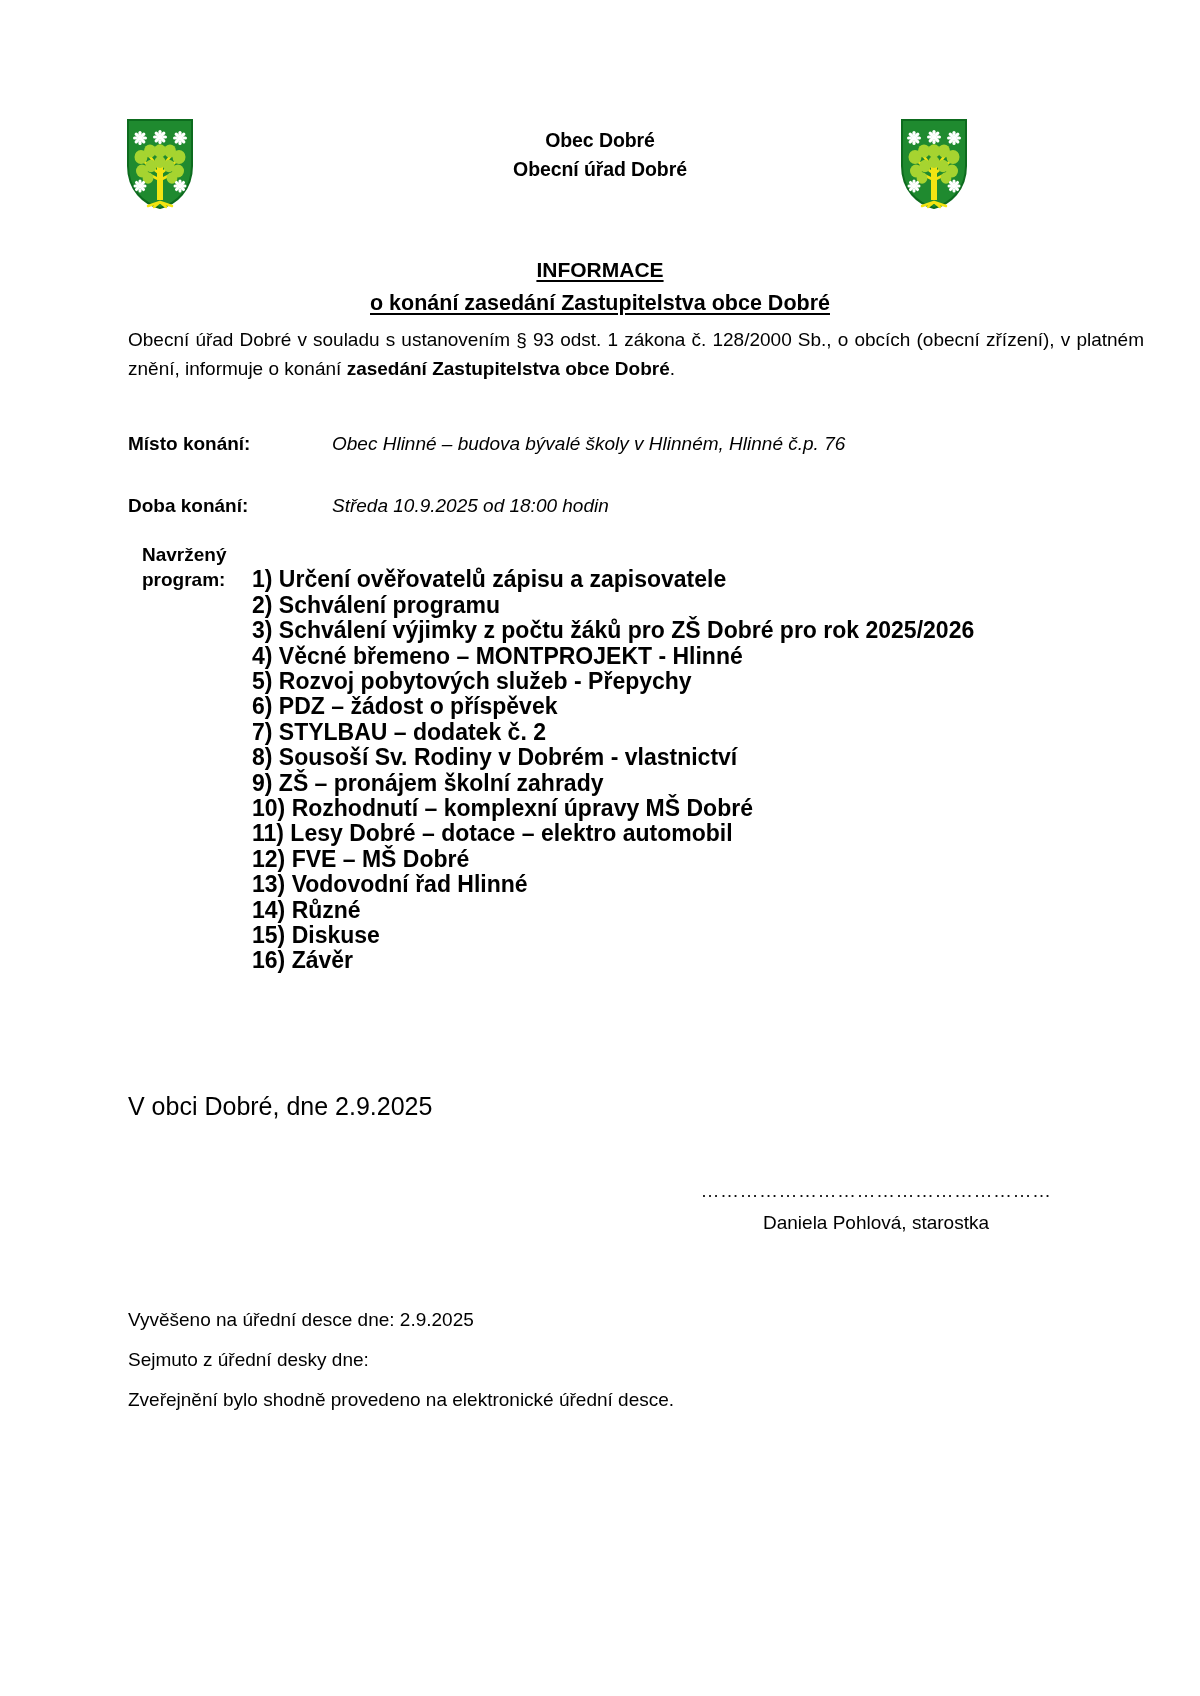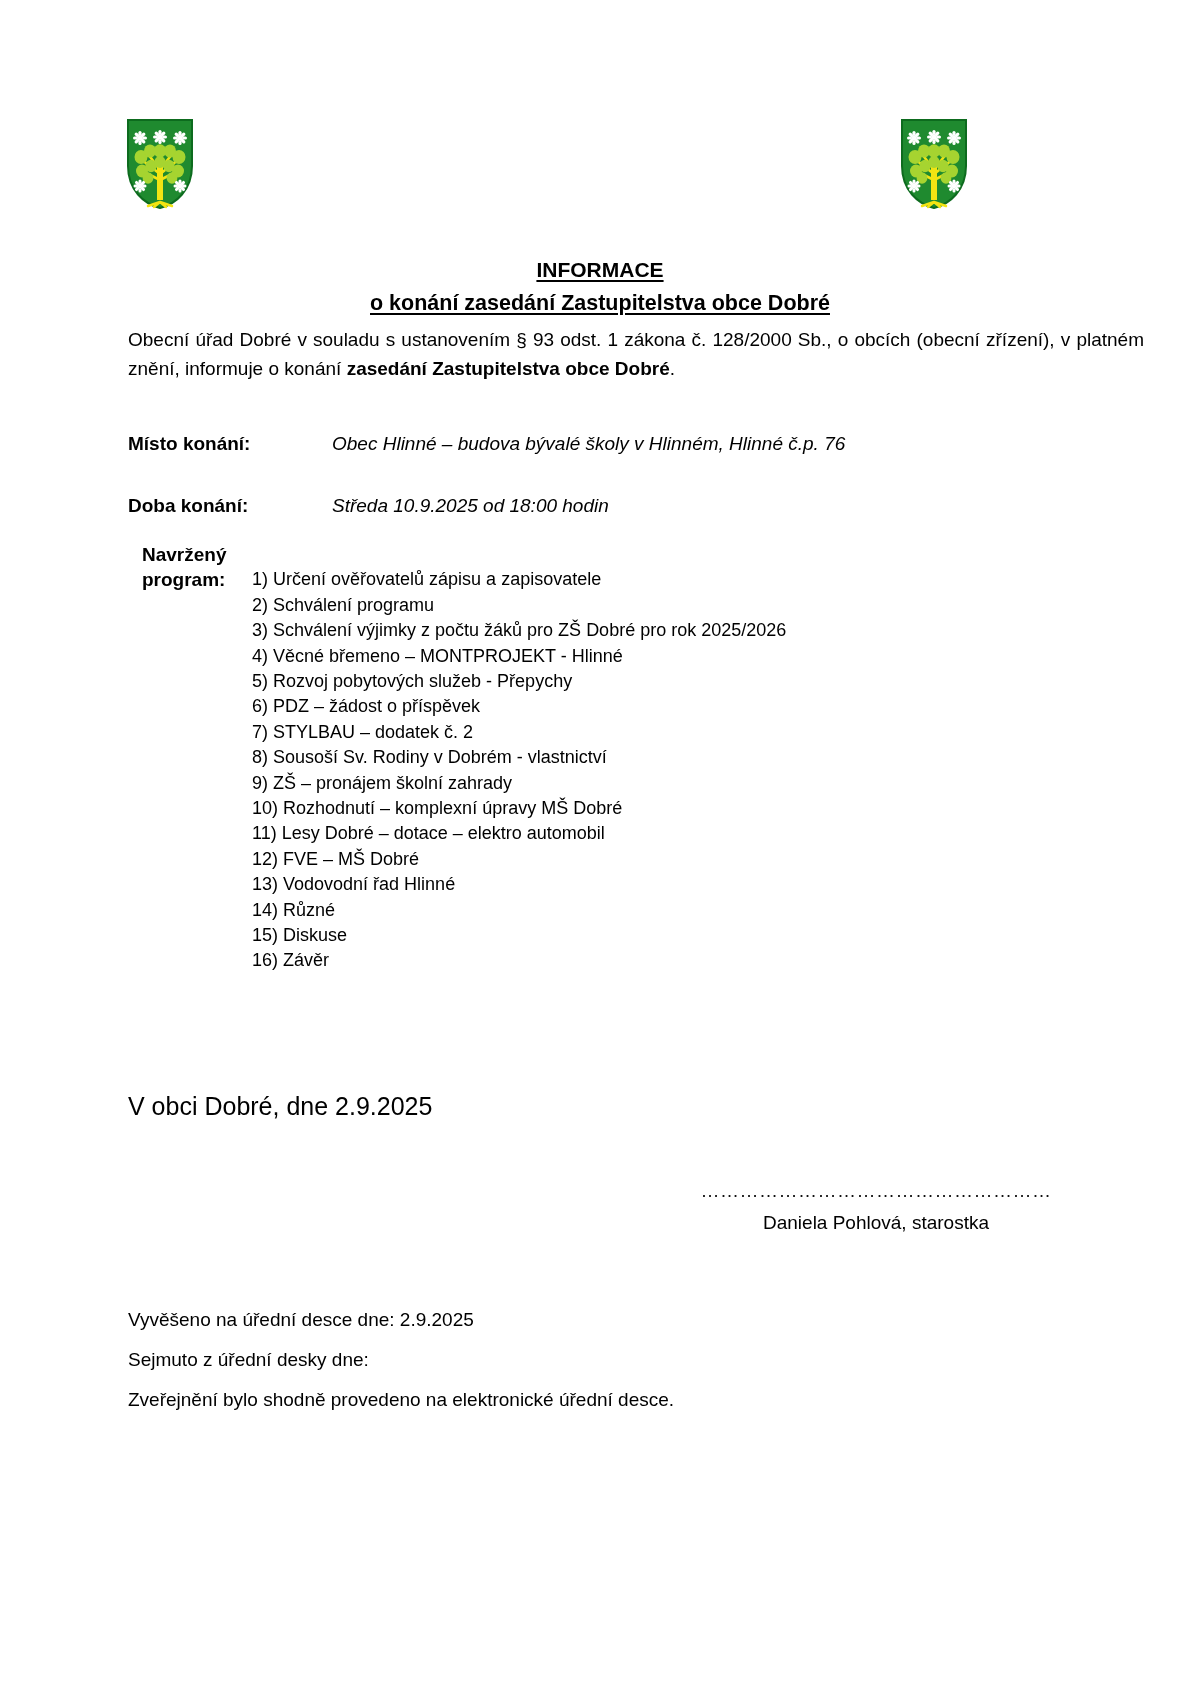--- a/index.html
+++ b/index.html
@@ -110,22 +110,22 @@
     font-size: 19px;
     font-weight: bold;
     line-height: 25.4px;
   }
   .agenda-label .l2 { display: block; }
   .agenda-list {
     flex: 1 1 auto;
     padding-top: 25.4px;
   }
   .agenda-item {
-    font-size: 18px;
-    font-weight: normal;
+    font-size: 23px;
+    font-weight: bold;
     line-height: 25.4px;
     white-space: nowrap;
   }
 
   
   .place-date {
     font-size: 25px;
     line-height: 28px;
     margin-top: 118px;
   }
@@ -360,20 +360,24 @@
                 <rect x="-1.5" y="-6.5" width="3" height="4.6" rx="1.5"></rect>
                 <rect x="-1.5" y="1.9" width="3" height="4.6" rx="1.5"></rect>
                 <rect x="-6.5" y="-1.5" width="4.6" height="3" rx="1.5"></rect>
                 <rect x="1.9" y="-1.5" width="4.6" height="3" rx="1.5"></rect>
               </g>
           </g>
         </g>
       </svg>
     </span>
 
+    <div class="header-titles">
+      <div class="line">Obec Dobré</div>
+      <div class="line">Obecní úřad Dobré</div>
+    </div>
   </div>
 
   <div class="title-block">
     <div class="title-main">INFORMACE</div>
     <div class="title-sub">o konání zasedání Zastupitelstva obce Dobré</div>
   </div>
 
   <div class="body-area">
 
     <p class="intro"><span>Obecní úřad Dobré v souladu s ustanovením § 93 odst. 1 zákona č. 128/2000 Sb., o obcích (obecní zřízení), v platném znění, informuje o konání </span><b>zasedání Zastupitelstva obce Dobré</b><span>.</span></p>

